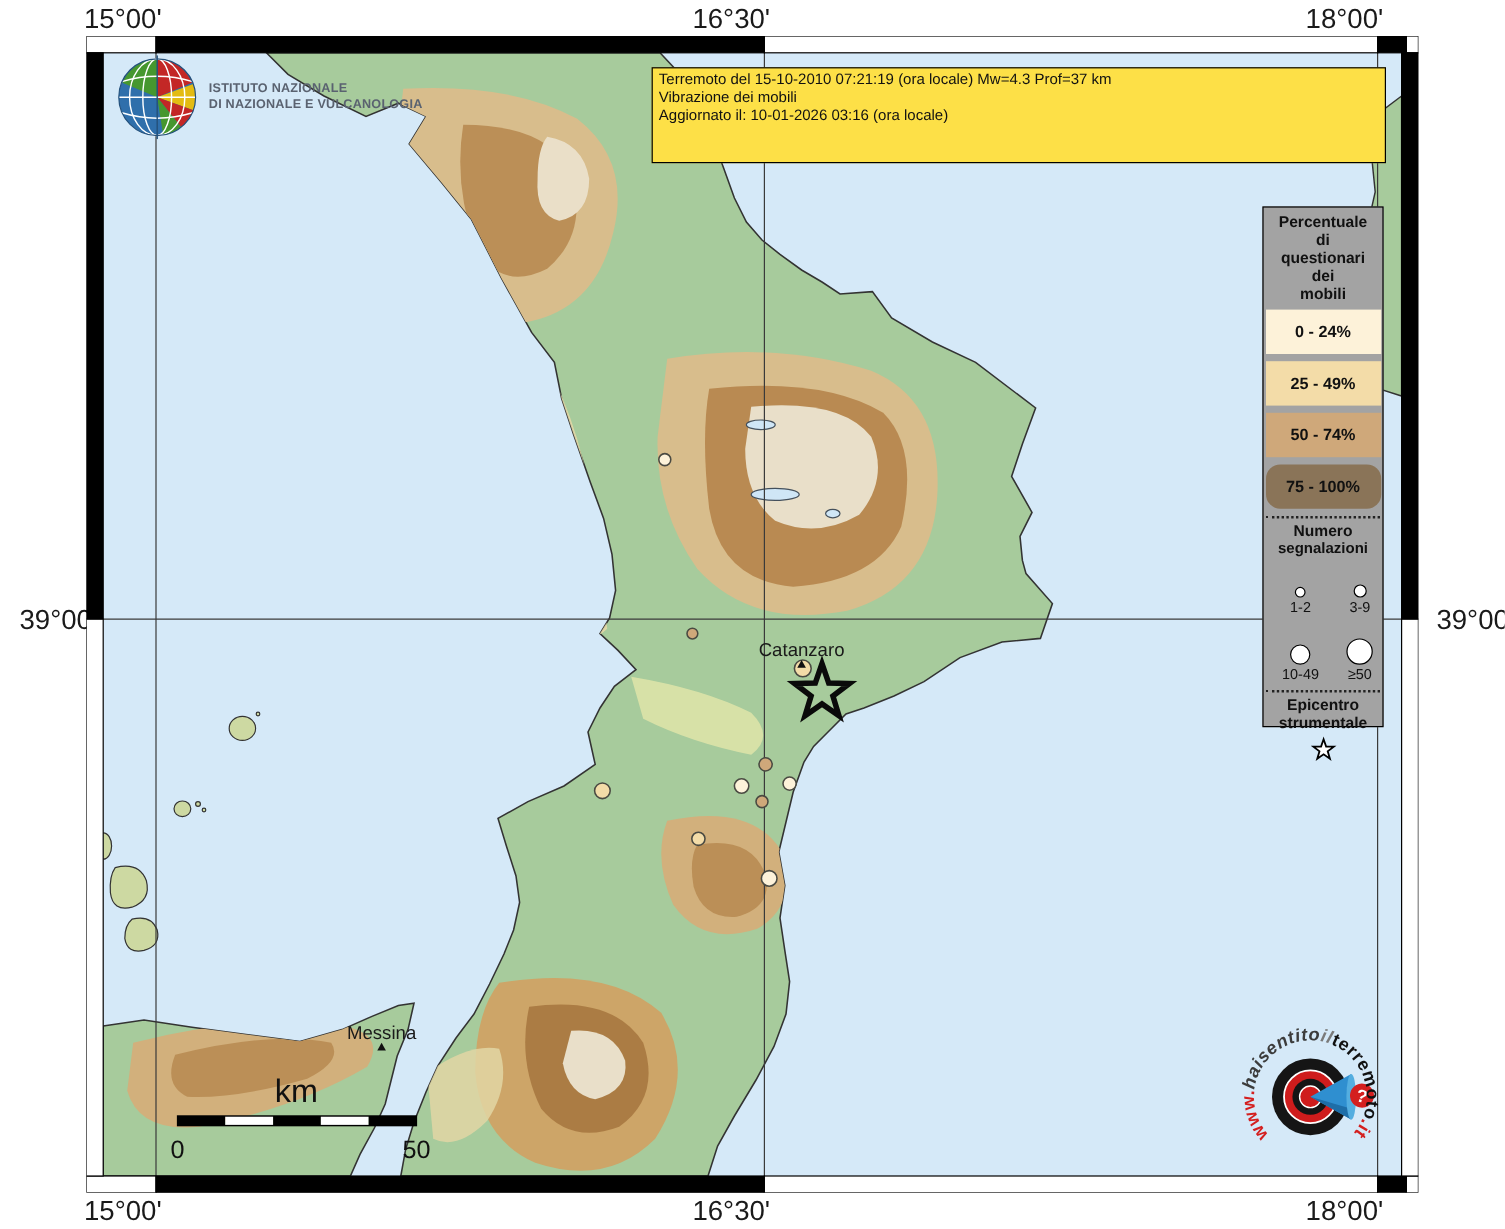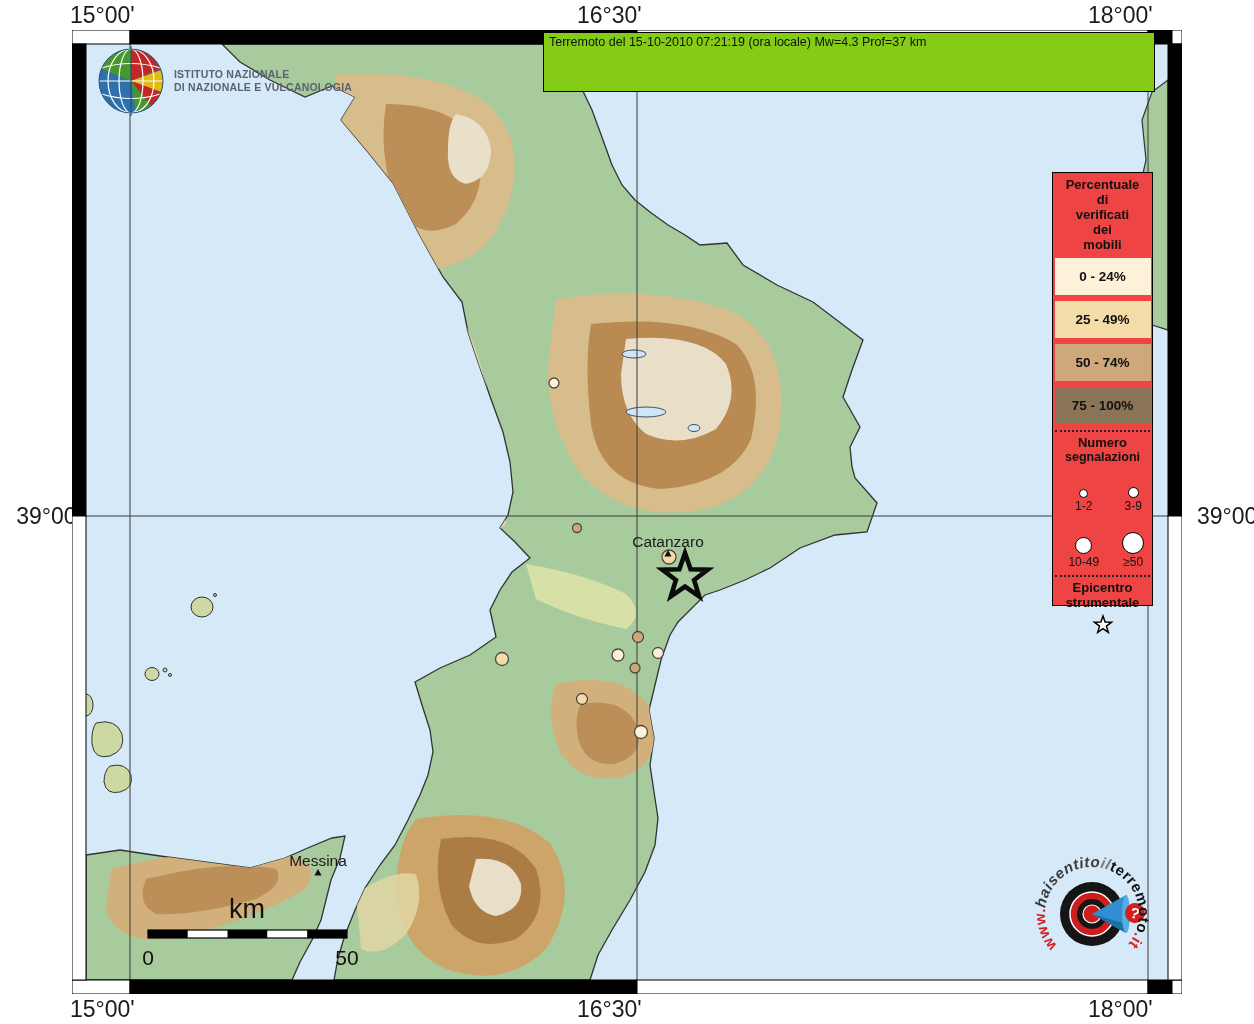--- a/index.html
+++ b/index.html
@@ -2,25 +2,25 @@
 <html><head>
 <meta charset="utf-8">
 <style>
   html,body{margin:0;padding:0;background:#ffffff;}
   .stage{position:relative;width:1254px;height:1024px;background:#ffffff;overflow:hidden;
          font-family:"Liberation Sans","DejaVu Sans",sans-serif;color:#111;}
   
   .axis-label{position:absolute;font-size:23px;color:#1a1a1a;width:120px;}
   .axis-left,.axis-right{width:70px;padding-left:11px;}
   
-  .info-box{position:absolute;left:543px;top:32px;width:612px;height:60px;background:#84cc16;
+  .info-box{position:absolute;left:543px;top:56px;width:612px;height:80px;background:#fde047;
             border:1px solid #000;padding:2px 5px;box-sizing:border-box;z-index:30;}
   .info-box div{font-size:12.5px;line-height:15px;white-space:nowrap;color:#111;}
   
-  .legend{position:absolute;left:1052px;top:172px;width:101px;height:434px;background:#ef4444;
+  .legend{position:absolute;left:1052px;top:172px;width:101px;height:434px;background:#a3a3a3;
           border:1px solid #000;box-sizing:border-box;z-index:30;font-size:13px;}
   .legend .ttl{font-weight:bold;text-align:center;line-height:15px;font-size:13px;}
   .legend .ttl2{font-weight:bold;text-align:center;line-height:15px;font-size:12.5px;}
   .lg-classes{margin-top:3px;}
   .lg-swatch{width:96px;height:37px;margin:6px auto 0 auto;display:flex;align-items:center;
              justify-content:center;font-weight:bold;font-size:13.5px;color:#111;}
   .lg-sep{border:none;border-top:2px dotted #222;margin:6px 2px 3px 2px;}
   .lg-circle-grid{display:grid;grid-template-columns:1fr 1fr;justify-items:center;margin-top:2px;}
   .lg-cell{display:flex;flex-direction:column;align-items:center;justify-content:flex-end;margin-left:12px;}
   .lg-cell .ring{border:1.6px solid #000;border-radius:50%;background:#fff;}
@@ -192,35 +192,37 @@
     <line x1="35" y1="0" x2="35" y2="70" stroke="#24517c" stroke-width="1.2"></line>
   </svg>
   <div class="ingv-text">
     <div>ISTITUTO NAZIONALE</div>
     <div>DI NAZIONALE E VULCANOLOGIA</div>
   </div>
 </div>
 
 <div class="info-box">
   <div>Terremoto del 15-10-2010 07:21:19 (ora locale) Mw=4.3 Prof=37 km</div>
+  <div>Vibrazione dei mobili</div>
+  <div>Aggiornato il: 10-01-2026 03:16 (ora locale)</div>
 </div>
 
 <div class="legend">
   <div style="padding-top:4px;">
     <div class="ttl">Percentuale</div>
     <div class="ttl">di</div>
-    <div class="ttl">verificati</div>
+    <div class="ttl">questionari</div>
     <div class="ttl">dei</div>
     <div class="ttl">mobili</div>
   </div>
   <div class="lg-classes">
         <div class="lg-swatch" style="background: rgb(253, 242, 217);">0 - 24%</div>
         <div class="lg-swatch" style="background: rgb(243, 220, 168);">25 - 49%</div>
         <div class="lg-swatch" style="background: rgb(207, 168, 122);">50 - 74%</div>
-        <div class="lg-swatch" style="background: rgb(138, 116, 88);">75 - 100%</div>
+        <div class="lg-swatch" style="background: rgb(138, 116, 88); border-radius: 12px;">75 - 100%</div>
       </div>
   <hr class="lg-sep">
   <div class="ttl">Numero</div>
   <div class="ttl2">segnalazioni</div>
   <div class="lg-circle-grid">
         <div class="lg-cell" style="height: 46px;">
           <div class="ring" style="width: 7px; height: 7px;"></div>
           <div class="clabel">1-2</div>
         </div>
         <div class="lg-cell" style="height: 46px;">

